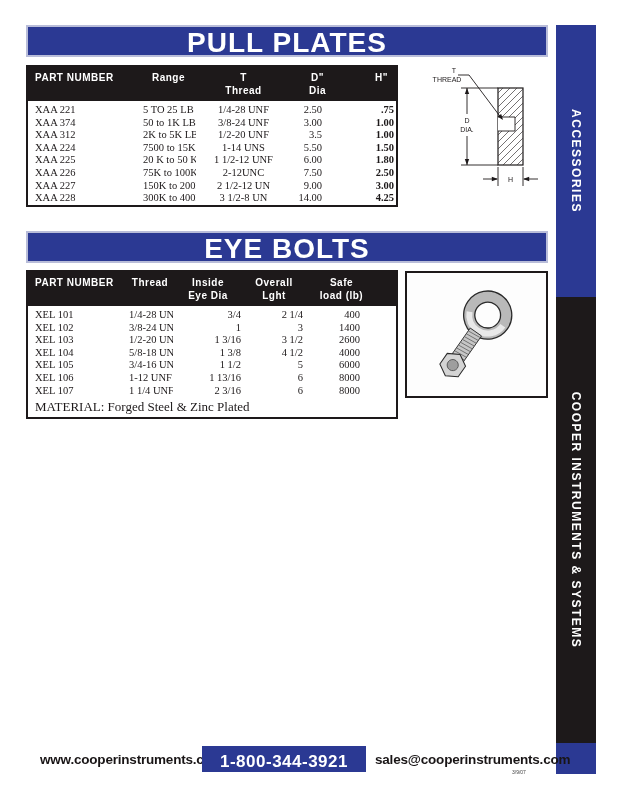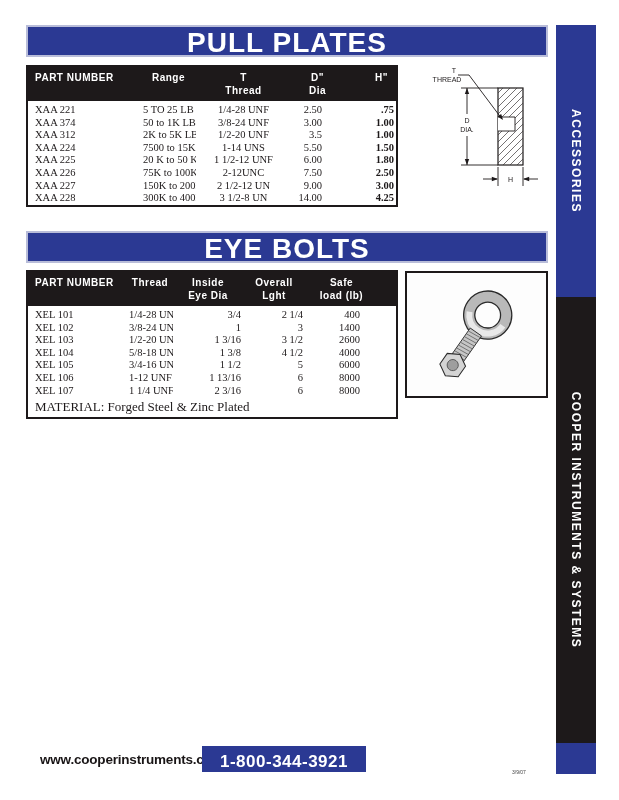--- a/index.html
+++ b/index.html
@@ -333,15 +333,16 @@
   </div>
   <div class="side side-mid">
     <span class="vtext">COOPER INSTRUMENTS &amp; SYSTEMS</span>
   </div>
   <div class="side side-bot"></div>
 
   <div class="foot-web">www.cooperinstruments.com</div>
   <div class="foot-phone">
     <span>1-800-344-3921</span>
   </div>
+  <div class="foot-email">sales@cooperinstruments.com</div>
   <div class="foot-date">3/9/07</div>
 
 </div>
 
 </body></html>

